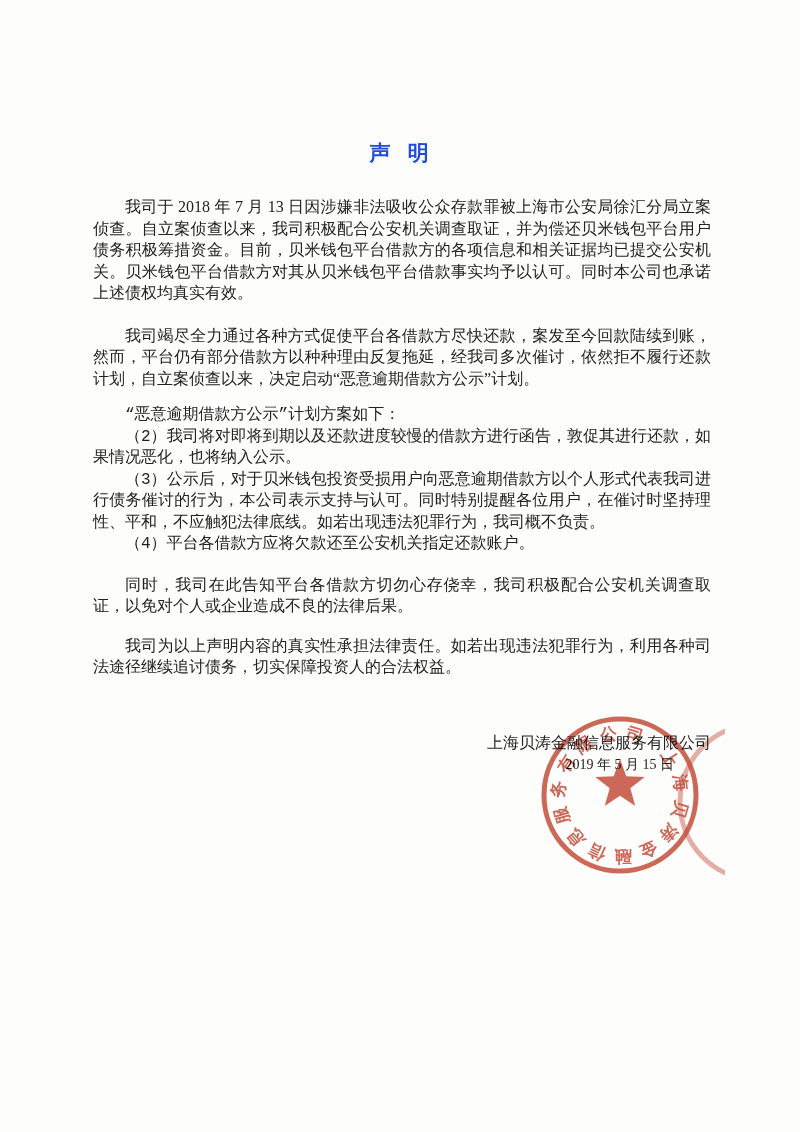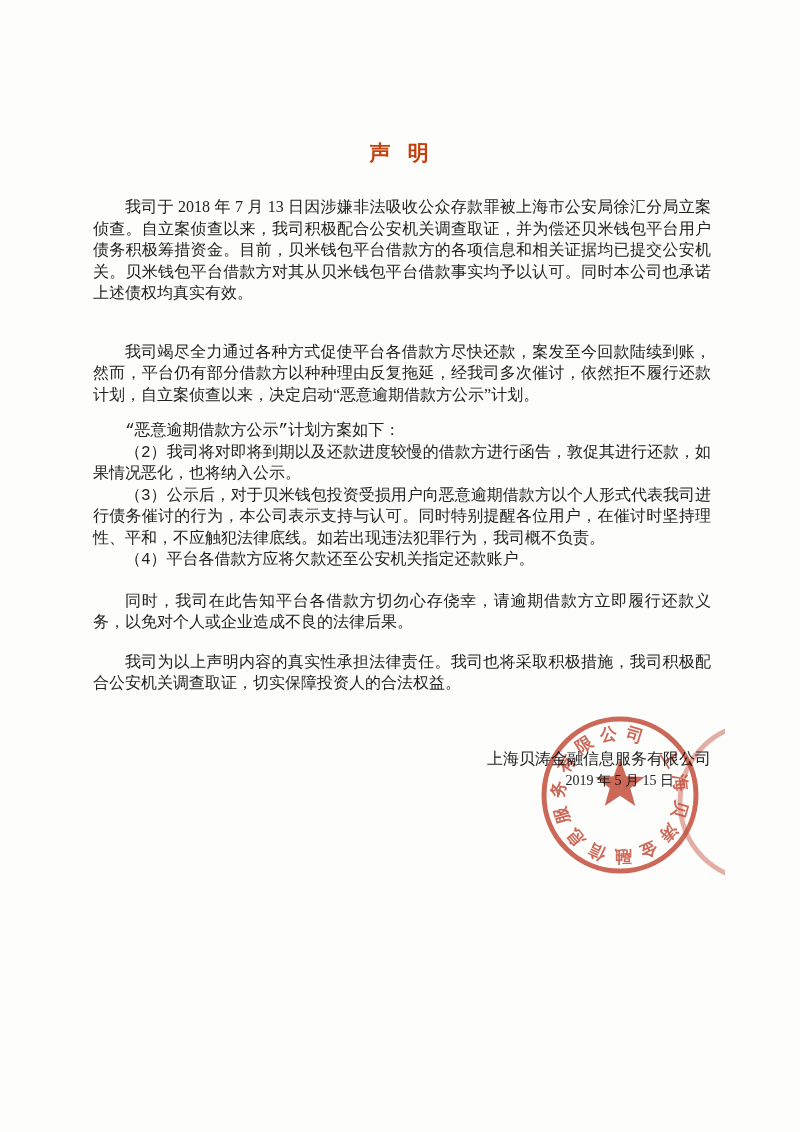--- a/index.html
+++ b/index.html
@@ -18,31 +18,31 @@
     width: 618px;
     padding-top: 138px;
   }
   .doc-title {
     font-size: 21px;
     line-height: 30px;
     font-weight: bold;
     text-align: center;
     letter-spacing: 6px;
     margin-bottom: 28px;
-    color: #c2410c;
+    color: #1d4ed8;
   }
   .body-text {
     font-size: 16px;
     line-height: 21.5px;
     text-align: justify;
     color: #222;
   }
   p.salutation { margin-bottom: 22px; }
   p.indent { text-indent: 2em; }
-  p.mb21 { margin-bottom: 37px; }
+  p.mb21 { margin-bottom: 21px; }
   p.mb16 { margin-bottom: 16px; }
   .plan-section { margin-bottom: 18px; }
   .plan-section p { margin: 0; font-family: Liberation Mono, monospace; }
   p.mb18 { margin-bottom: 18px; }
   .signature {
     margin-top: 54px;
     text-align: right;
   }
   .signature .company-line { font-size: 16px; line-height: 22px; }
   .signature .date-line {
@@ -77,23 +77,23 @@
 
   <p class="indent mb16">我司竭尽全力通过各种方式促使平台各借款方尽快还款，案发至今回款陆续到账，然而，平台仍有部分借款方以种种理由反复拖延，经我司多次催讨，依然拒不履行还款计划，自立案侦查以来，决定启动“恶意逾期借款方公示”计划。</p>
 
   <div class="plan-section">
     <p class="indent">“恶意逾期借款方公示”计划方案如下：</p>
     <p class="indent">（2）我司将对即将到期以及还款进度较慢的借款方进行函告，敦促其进行还款，如果情况恶化，也将纳入公示。</p>
     <p class="indent">（3）公示后，对于贝米钱包投资受损用户向恶意逾期借款方以个人形式代表我司进行债务催讨的行为，本公司表示支持与认可。同时特别提醒各位用户，在催讨时坚持理性、平和，不应触犯法律底线。如若出现违法犯罪行为，我司概不负责。</p>
     <p class="indent">（4）平台各借款方应将欠款还至公安机关指定还款账户。</p>
   </div>
 
-  <p class="indent mb18">同时，我司在此告知平台各借款方切勿心存侥幸，请逾期借款方立即履行还款义务，以免对个人或企业造成不良的法律后果。</p>
+  <p class="indent mb18">同时，我司在此告知平台各借款方切勿心存侥幸，我司积极配合公安机关调查取证，以免对个人或企业造成不良的法律后果。</p>
 
-  <p class="indent mb18">我司为以上声明内容的真实性承担法律责任。我司也将采取积极措施，我司积极配合公安机关调查取证，切实保障投资人的合法权益。</p>
+  <p class="indent mb18">我司为以上声明内容的真实性承担法律责任。如若出现违法犯罪行为，利用各种司法途径继续追讨债务，切实保障投资人的合法权益。</p>
 
   <div class="signature">
     <p class="company-line">上海贝涛金融信息服务有限公司</p>
     <p class="date-line">2019 年 5 月 15 日</p>
   </div>
 
 </div>
 
 <svg class="seal" viewBox="0 0 200 178" xmlns="http://www.w3.org/2000/svg">
 

